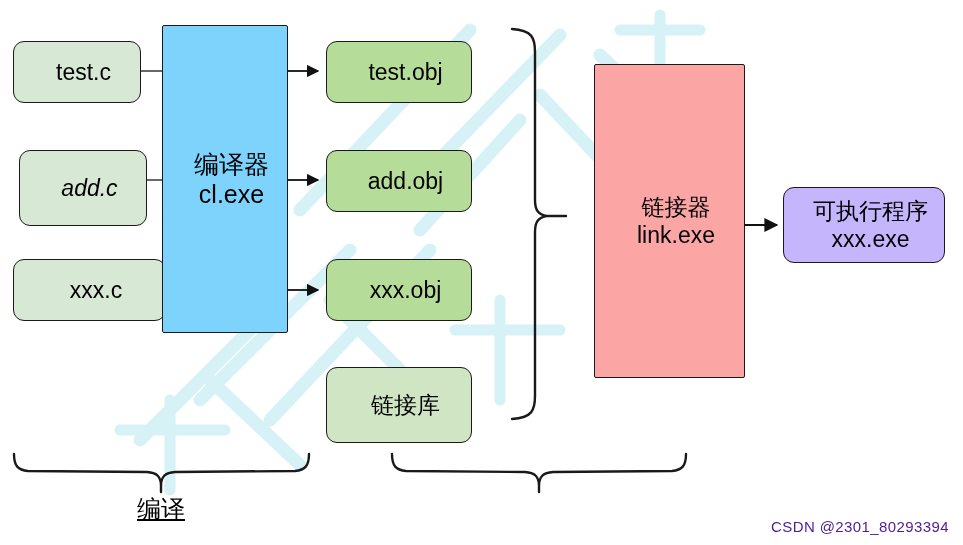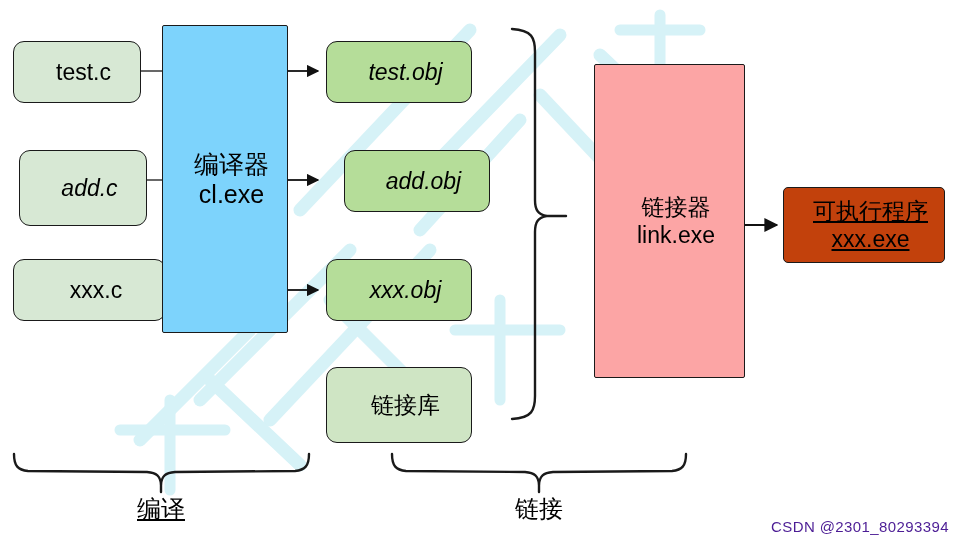--- a/index.html
+++ b/index.html
@@ -38,42 +38,40 @@
 
   .src-node{
     background:#d7e8d4;
     border-radius:11px;
     font-size:23px;
   }
   .obj-node{
     background:#b5dd99;
     border-radius:11px;
     font-size:23px;
-    font-style:italic;
   }
   .lib-node{
     background:#cfe5c4;
     border-radius:11px;
     font-size:23px;
   }
   .compiler-node{
     background:#7dd3fc;
     border-radius:2px;
     font-size:25px;
   }
   .linker-node{
     background:#fca5a5;
     border-radius:2px;
     font-size:23px;
   }
   .exe-node{
-    background:#c2410c;
-    border-radius:5px;
-    font-size:23px;
-    text-decoration:underline;
+    background:#c4b5fd;
+    border-radius:11px;
+    font-size:23px;
   }
 
   
   .edges{position:absolute;left:0;top:0;width:963px;height:545px;z-index:2;pointer-events:none;}
 
   
   .phase-label{
     position:absolute;
     font-size:24px;
     color:#000;
@@ -183,21 +181,21 @@
   </div>
 
   <div class="node compiler-node" style="left:162px;top:25px;width:126px;height:308px;">
     <span class="ln">编译器</span>
     <span class="ln">cl.exe</span>
   </div>
 
   <div class="node obj-node" style="left:326px;top:41px;width:146px;height:62px;">
     <span class="ln">test.obj</span>
   </div>
-  <div class="node obj-node" style="left:344px;top:150px;width:146px;height:62px;">
+  <div class="node obj-node" style="left:326px;top:150px;width:146px;height:62px;">
     <span class="ln">add.obj</span>
   </div>
   <div class="node obj-node" style="left:326px;top:259px;width:146px;height:62px;">
     <span class="ln">xxx.obj</span>
   </div>
 
   <div class="node lib-node" style="left:326px;top:367px;width:146px;height:76px;">
     <span class="ln">链接库</span>
   </div>
 
@@ -205,17 +203,16 @@
     <span class="ln">链接器</span>
     <span class="ln">link.exe</span>
   </div>
 
   <div class="node exe-node" style="left:783px;top:187px;width:162px;height:76px;">
     <span class="ln">可执行程序</span>
     <span class="ln">xxx.exe</span>
   </div>
 
   <div class="phase-label" style="left:111px;top:493px;width:100px;text-decoration:underline;">编译</div>
-  <div class="phase-label" style="left:489px;top:493px;width:100px;">链接</div>
 
   <div class="credit">CSDN @2301_80293394</div>
 
 </div>
 
 </body></html>

